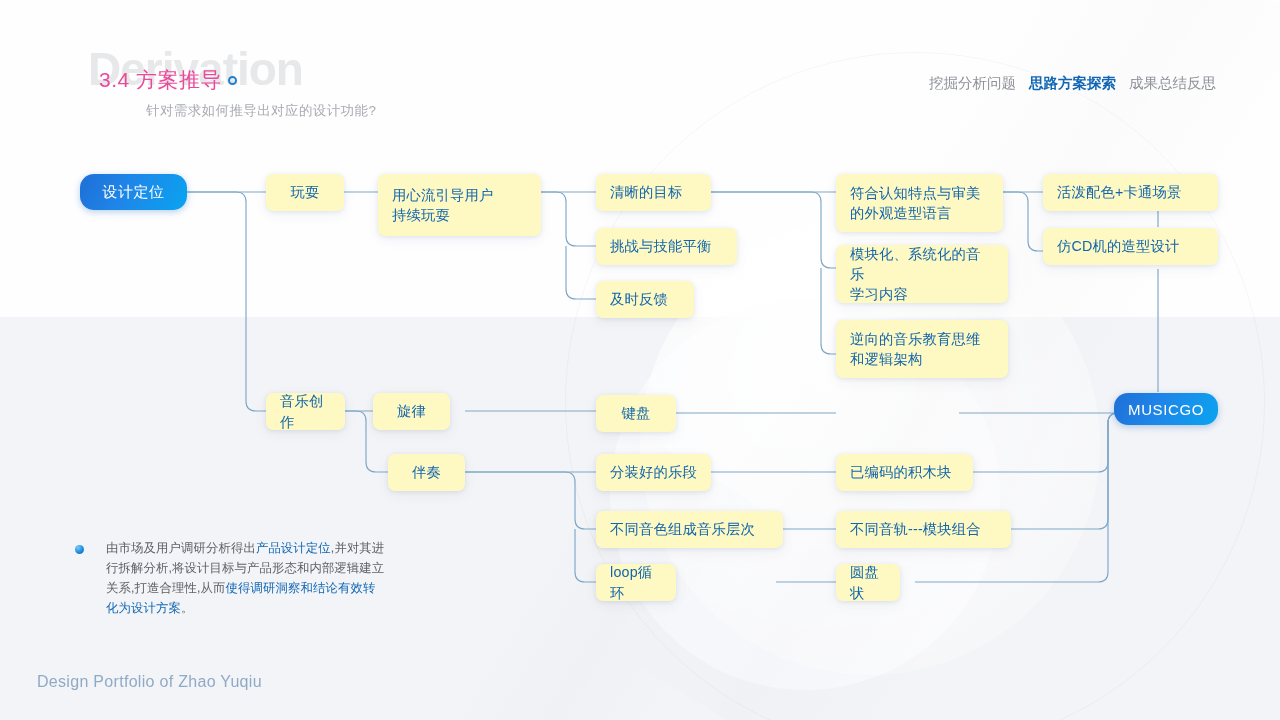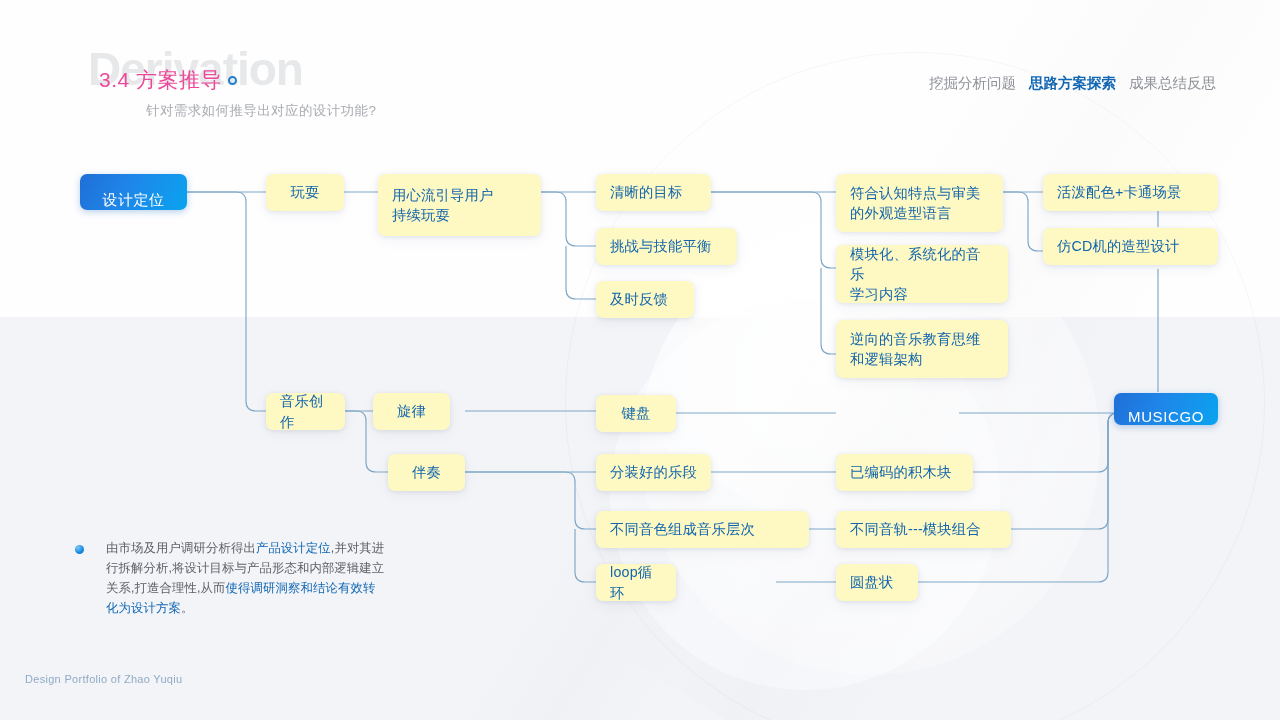--- a/index.html
+++ b/index.html
@@ -78,22 +78,22 @@
   .topnav {
     position: absolute; right: 64px; top: 74px;
     font-size: 14.5px; white-space: nowrap;
   }
   .topnav .nav-item { color: #8d9096; margin-left: 9px; }
   .topnav .nav-item.active { color: #1167b4; font-weight: bold; }
   .topnav .nav-item:first-child { margin-left: 0; }
 
   
   .footer {
-    position: absolute; left: 25px; top: 673px;
-    font-size: 11px; color: #8faac6; letter-spacing: 0.3px;
+    position: absolute; left: 37px; top: 673px;
+    font-size: 16px; color: #8faac6; letter-spacing: 0.3px;
   }
   .note {
     position: absolute; left: 75px; top: 538px; width: 312px;
   }
   .note-bullet {
     position: absolute; left: 0px; top: 7px;
     width: 9px; height: 9px; border-radius: 50%;
     background: radial-gradient(circle at 33% 28%, #7ec8f5 0%, #1b8ce0 55%, #0b63b8 100%);
   }
   .note-text {
@@ -121,25 +121,25 @@
     line-height: 1.42;
     display: flex;
     align-items: center;
     padding: 9px 14px;
     letter-spacing: 0.2px;
   }
   .node.center { justify-content: center; }
   .node.two-line { align-items: center; }
   .node-primary {
     position: absolute;
-    border-radius: 7px;
+    border-radius: 14px;
     background: linear-gradient(118deg, #1f6fd6 0%, #1f85e8 42%, #0aa4f0 100%);
     color: #ffffff;
     font-size: 15px;
-    display: flex; align-items: flex-end; justify-content: center;
+    display: flex; align-items: center; justify-content: center;
     box-shadow: 0 2px 7px rgba(20,100,190,0.30);
     letter-spacing: 0.6px;
   }
 </style>
 </head>
 <body>
 
 <div id="stage">
 
   <div class="bg-top"></div>
@@ -267,34 +267,34 @@
   <div class="node center" style="left:388px; top:454px; width:77px; height:37px;">
     <span>伴奏</span>
   </div>
 
   <div class="node center" style="left:596px; top:395px; width:80px; height:37px;">
     <span>键盘</span>
   </div>
   <div class="node" style="left:596px; top:454px; width:115px; height:37px;">
     <span>分装好的乐段</span>
   </div>
-  <div class="node" style="left:596px; top:511px; width:213px; height:37px;">
+  <div class="node" style="left:596px; top:511px; width:187px; height:37px;">
     <span>不同音色组成音乐层次</span>
   </div>
   <div class="node" style="left:596px; top:564px; width:80px; height:37px;">
     <span>loop循环</span>
   </div>
 
   <div class="node" style="left:836px; top:454px; width:137px; height:37px;">
     <span>已编码的积木块</span>
   </div>
   <div class="node" style="left:836px; top:511px; width:175px; height:37px;">
     <span>不同音轨---模块组合</span>
   </div>
-  <div class="node" style="left:836px; top:564px; width:82px; height:37px;">
+  <div class="node" style="left:836px; top:564px; width:64px; height:37px;">
     <span>圆盘状</span>
   </div>
 
   <div class="note">
     <div class="note-bullet"></div>
     <div class="note-text"><span>由市场及用户调研分析得出</span><span class="hl">产品设计定位</span><span>,并对其进行拆解分析,将设计目标与产品形态和内部逻辑建立关系,打造合理性,从而</span><span class="hl">使得调研洞察和结论有效转化为设计方案</span><span>。</span></div>
   </div>
 
   <div class="footer">Design Portfolio of Zhao Yuqiu</div>
 

